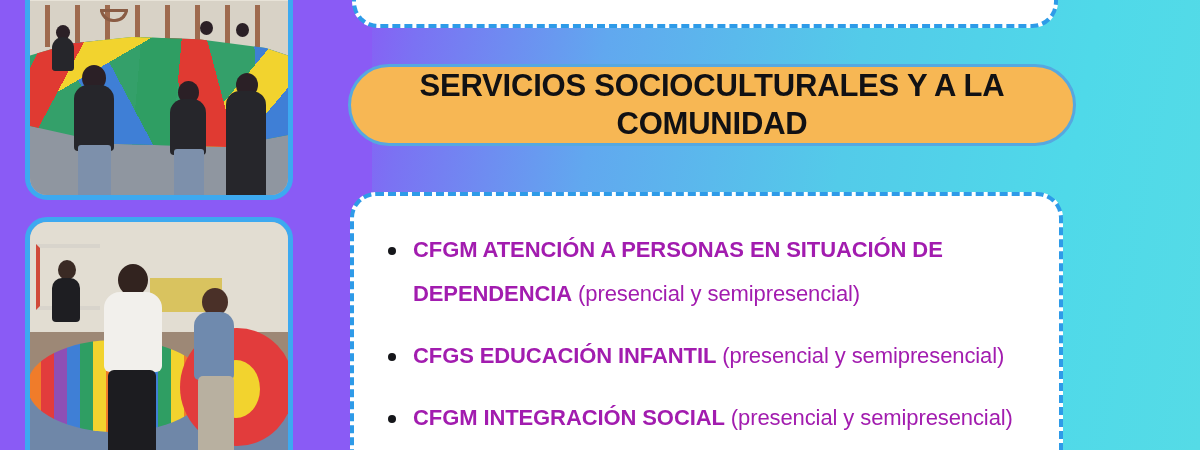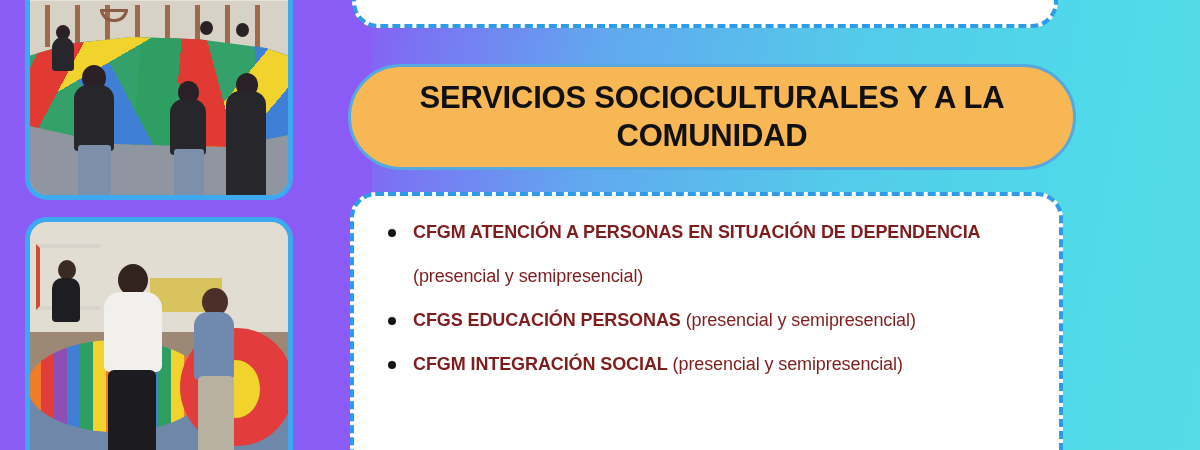--- a/index.html
+++ b/index.html
@@ -84,21 +84,21 @@
   
   .top-card {
     position:absolute; left:352px; top:-60px; width:706px; height:88px;
     background:#fff;
     border:4px dashed #2e9be8;
     border-radius:26px;
   }
 
   
   .banner {
-    position:absolute; left:348px; top:64px; width:728px; height:106px;
+    position:absolute; left:348px; top:64px; width:728px; height:82px;
     background:#f7b754;
     border:3px solid #56a8e0;
     border-radius:54px;
     display:flex; align-items:center; justify-content:center;
     text-align:center;
   }
   .banner-title {
     font-size:31px; font-weight:bold; color:#111114;
     letter-spacing:-0.2px; line-height:1.22;
     padding:0 26px;
@@ -108,22 +108,22 @@
   .list-card {
     position:absolute; left:350px; top:192px; width:713px; height:300px;
     background:#fff;
     border:4px dashed #2e9be8;
     border-radius:26px;
     overflow:hidden;
   }
   .list { list-style:none; padding:14px 18px 0 32px; }
   .list li {
     position:relative;
-    font-size:18px; line-height:44px; color:#7f1d1d;
-    padding-left:27px; letter-spacing:-0.1px;
+    font-size:22px; line-height:44px; color:#a21caf;
+    padding-left:27px; letter-spacing:-0.1px;margin-top:18px;
   }
   .list li::before {
     content:""; position:absolute; left:2px; top:19px;
     width:8px; height:8px; border-radius:50%; background:#15161a;
   }
   .list li b { font-weight:bold; }
   .list li span { font-weight:normal; }
 </style>
 </head>
 <body>
@@ -181,19 +181,19 @@
 <div class="banner">
   <div class="banner-title">SERVICIOS SOCIOCULTURALES Y A LA COMUNIDAD</div>
 </div>
 
 <div class="list-card">
   <ul class="list">
     <li>
       <b>CFGM ATENCIÓN A PERSONAS EN SITUACIÓN DE DEPENDENCIA</b><span> (presencial y semipresencial)</span>
     </li>
     <li>
-      <b>CFGS EDUCACIÓN PERSONAS</b><span> (presencial y semipresencial)</span>
+      <b>CFGS EDUCACIÓN INFANTIL</b><span> (presencial y semipresencial)</span>
     </li>
     <li>
       <b>CFGM INTEGRACIÓN SOCIAL</b><span> (presencial y semipresencial)</span>
     </li>
   </ul>
 </div>
 
 </body></html>

